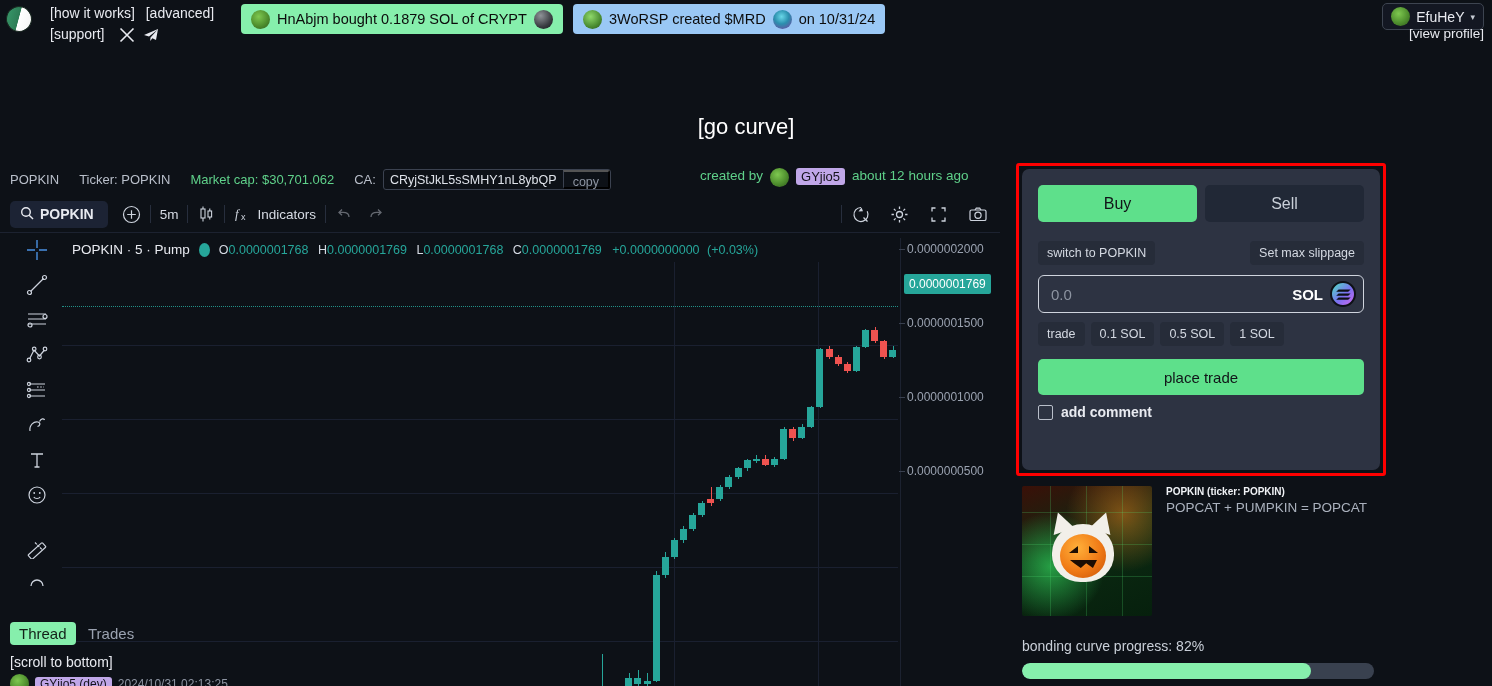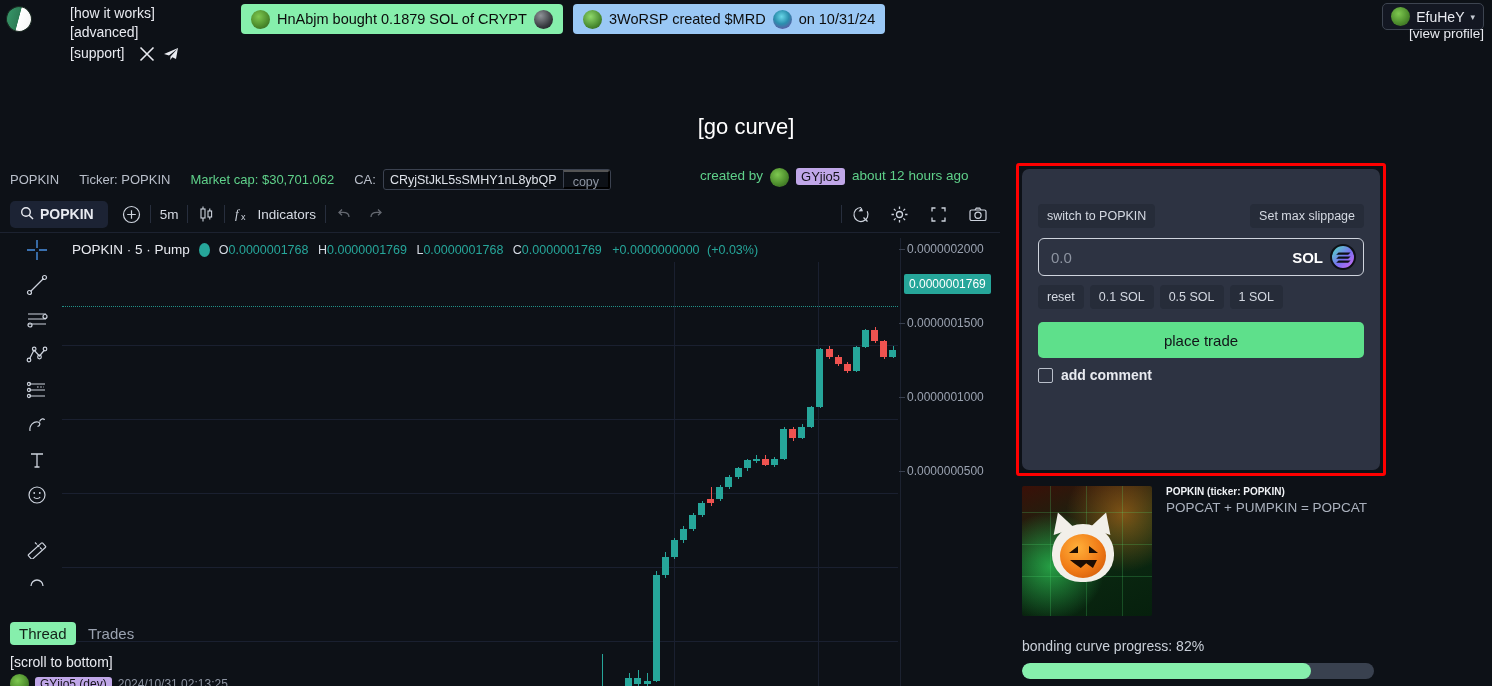--- a/index.html
+++ b/index.html
@@ -18,21 +18,21 @@
   .pill-logo {
     width: 26px; height: 26px; border-radius: 50%;
     background: linear-gradient(135deg, #3a9d6e 0%, #2d7d56 48%, #ffffff 50%, #f2f2f2 100%);
     transform: rotate(-30deg);
     border: 1px solid #1a2a22;
   }
   .navlinks {
     position: absolute; left: 50px; top: 4px; width: 190px;
     font-size: 14px; line-height: 19px; color: #e8eaf0;
   }
-  .navlinks a { color: #e8eaf0; text-decoration: none; margin-right: 7px; margin-left: 20px; }
+  .navlinks a { color: #e8eaf0; text-decoration: none; margin-right: 7px; }
   .navlinks .row2 { margin-top: 2px; display: flex; align-items: center; gap: 8px; }
   .xicon, .tgicon { display: inline-block; width: 16px; height: 16px; }
 
   .ticker-pill {
     position: absolute; display: flex; align-items: center; gap: 7px;
     height: 30px; padding: 0 10px; border-radius: 4px;
     font-size: 14.5px; color: #0c0c0c; white-space: nowrap;
   }
   .ticker-green { left: 241px; top: 4px; background: #86efac; }
   .ticker-blue  { left: 573px; top: 4px; background: #9ac8f5; }
@@ -593,40 +593,44 @@
   <a class="scroll-bottom" href="#">[scroll to bottom]</a>
 </div>
 <div class="thread-row">
   <span class="av frog"></span>
   <span class="chip">GYjio5 (dev)</span>
   <span class="ts">2024/10/31 02:13:25</span>
 </div>
 
 <div class="trade-outline"></div>
 <div class="trade-panel">
+  <div class="bs-row">
+    <button class="bs-btn bs-buy">Buy</button>
+    <button class="bs-btn bs-sell">Sell</button>
+  </div>
 
   <div class="opt-row">
     <button class="small-btn">switch to POPKIN</button>
     <button class="small-btn">Set max slippage</button>
   </div>
 
   <div class="amt-wrap">
     <input class="amt-input" type="text" placeholder="0.0" style="">
     <span class="amt-cur">SOL</span>
     <span class="sol-coin">
       <svg width="17" height="13" viewBox="0 0 17 13" fill="#0e1116">
         <path d="M3 1h12l-2.4 2.4H0.6z" transform="translate(0.6,0.4)"></path>
         <path d="M0.6 5.1h12L10.2 7.5H-1.8z" transform="translate(3,0.3)"></path>
         <path d="M3 9.2h12l-2.4 2.4H0.6z" transform="translate(0.6,0.2)"></path>
       </svg>
     </span>
   </div>
 
   <div class="quick-row">
-    <button class="small-btn">reset</button>
+    <button class="small-btn">trade</button>
     <button class="small-btn">0.1 SOL</button>
     <button class="small-btn">0.5 SOL</button>
     <button class="small-btn">1 SOL</button>
   </div>
 
   <button class="place-trade">place trade</button>
 
   <div class="comment-row">
     <span class="cb"></span>
     <span>add comment</span>

